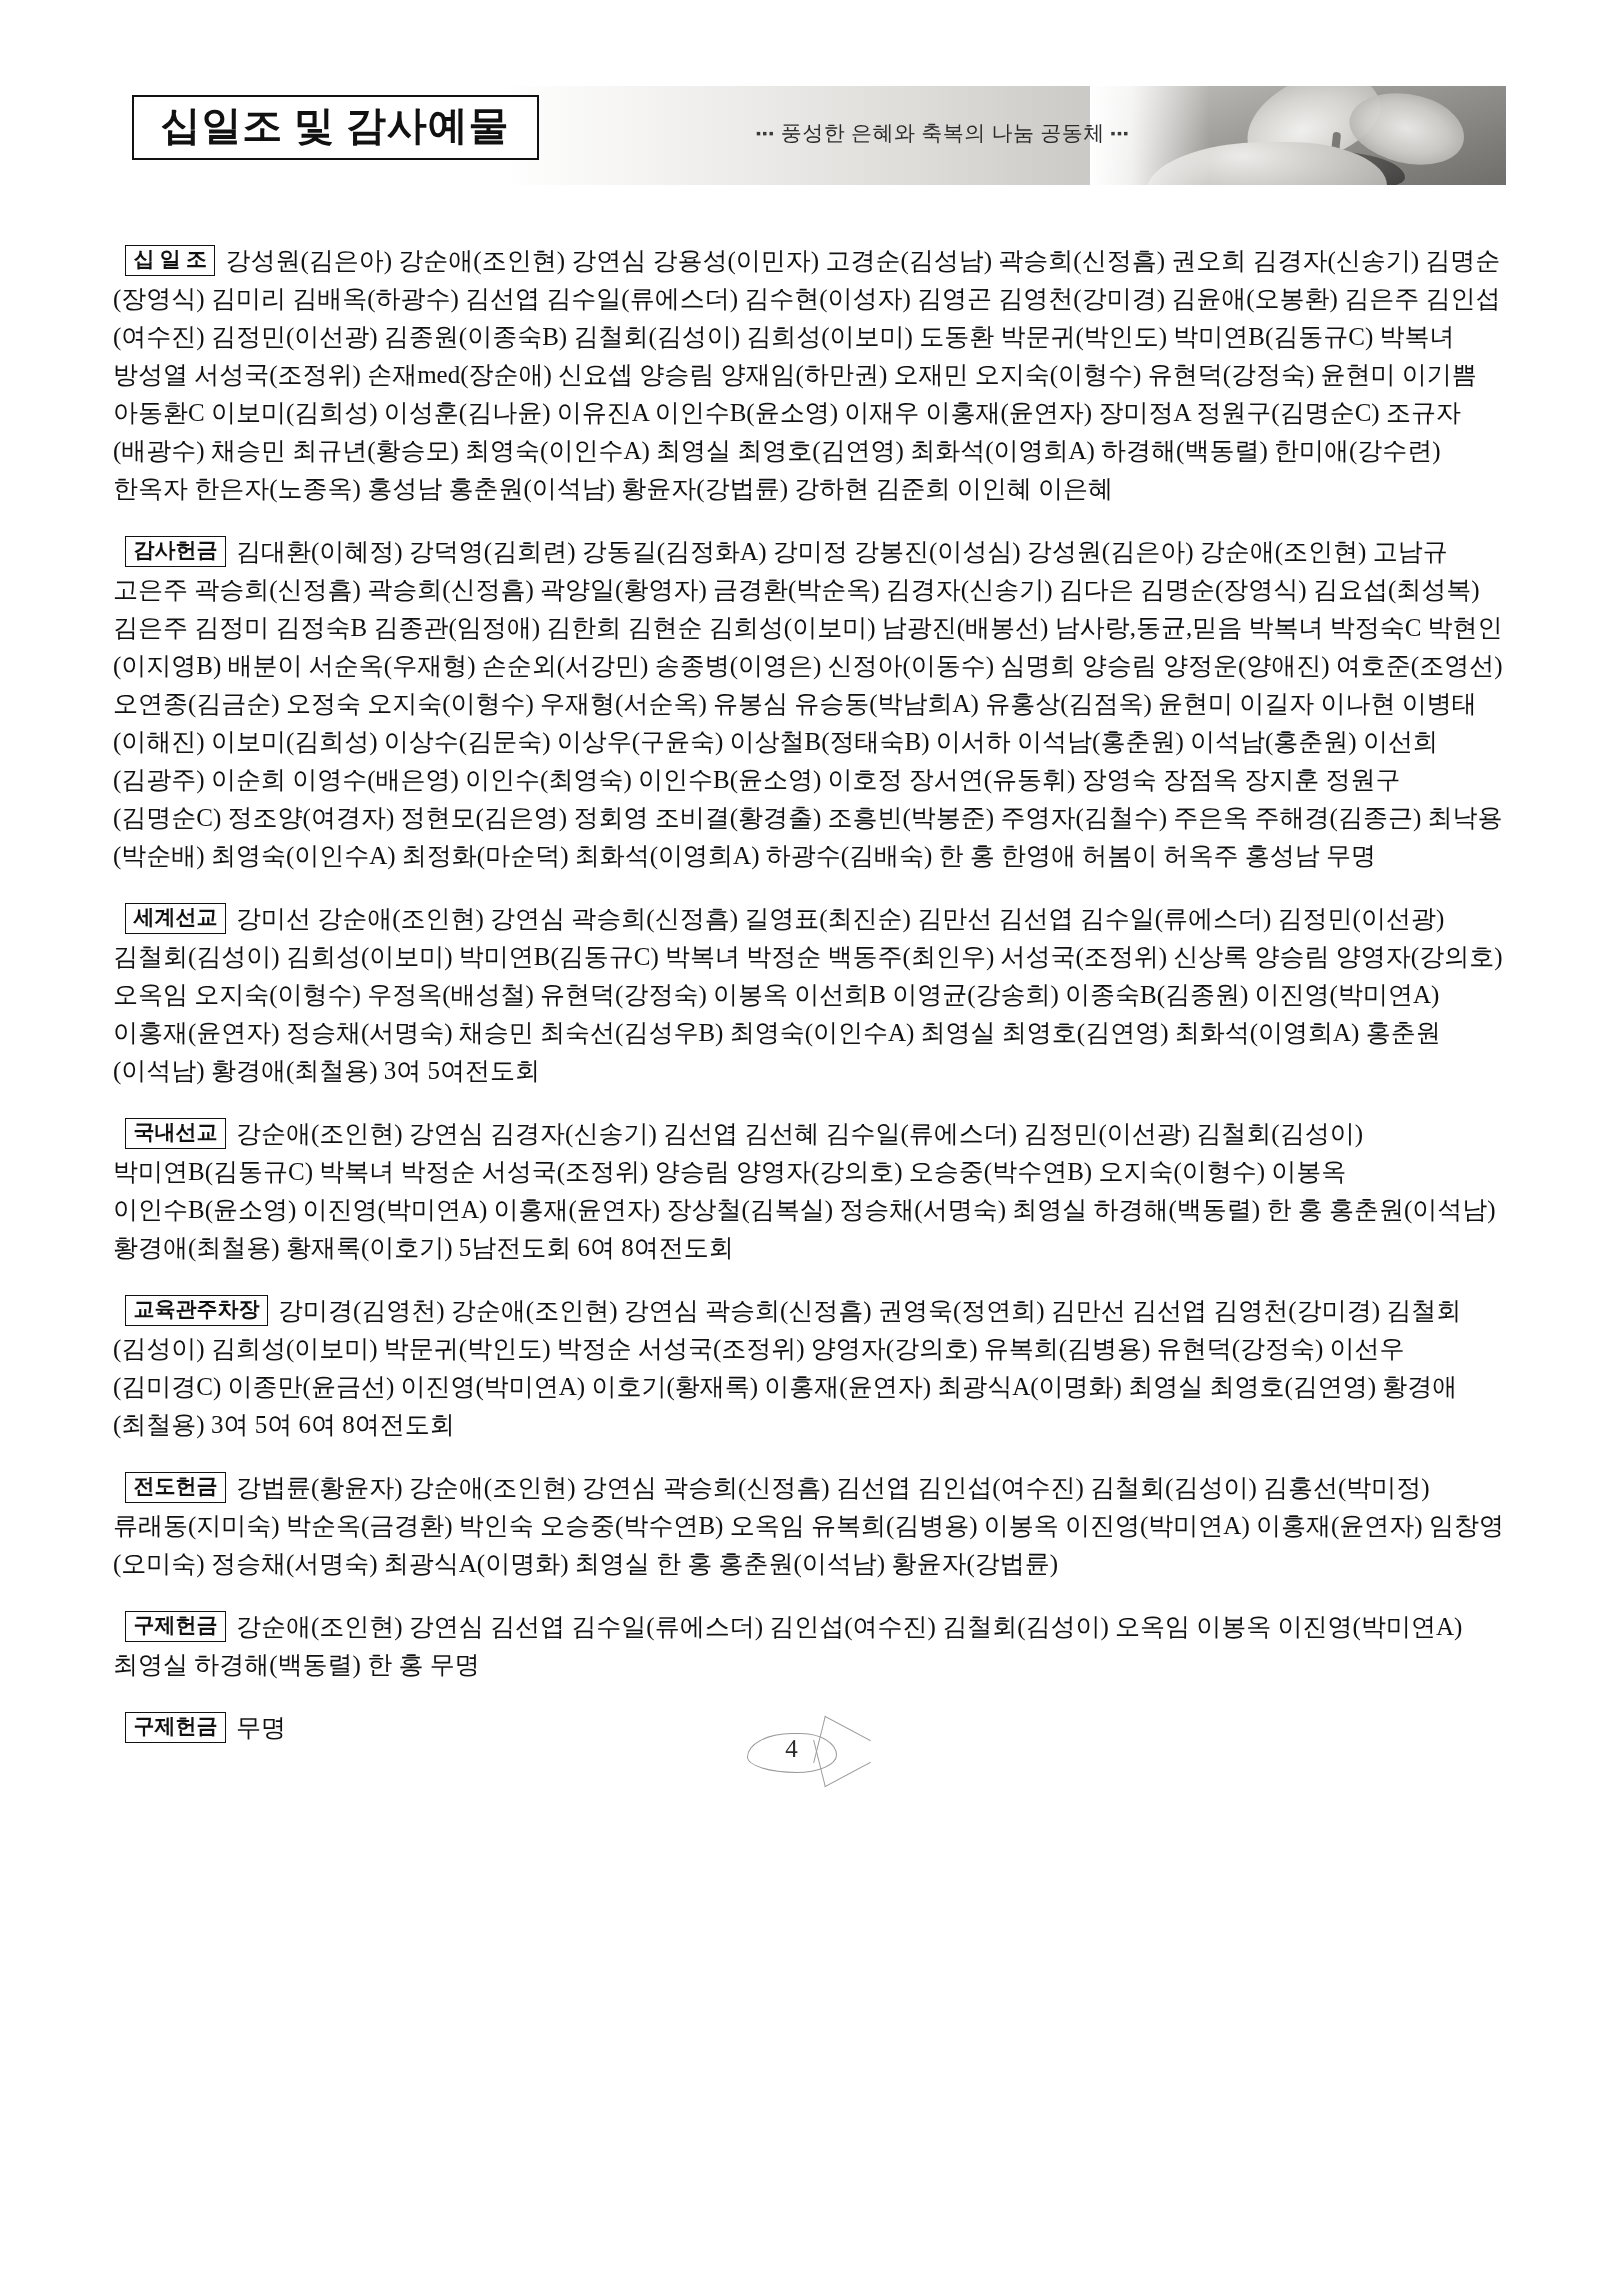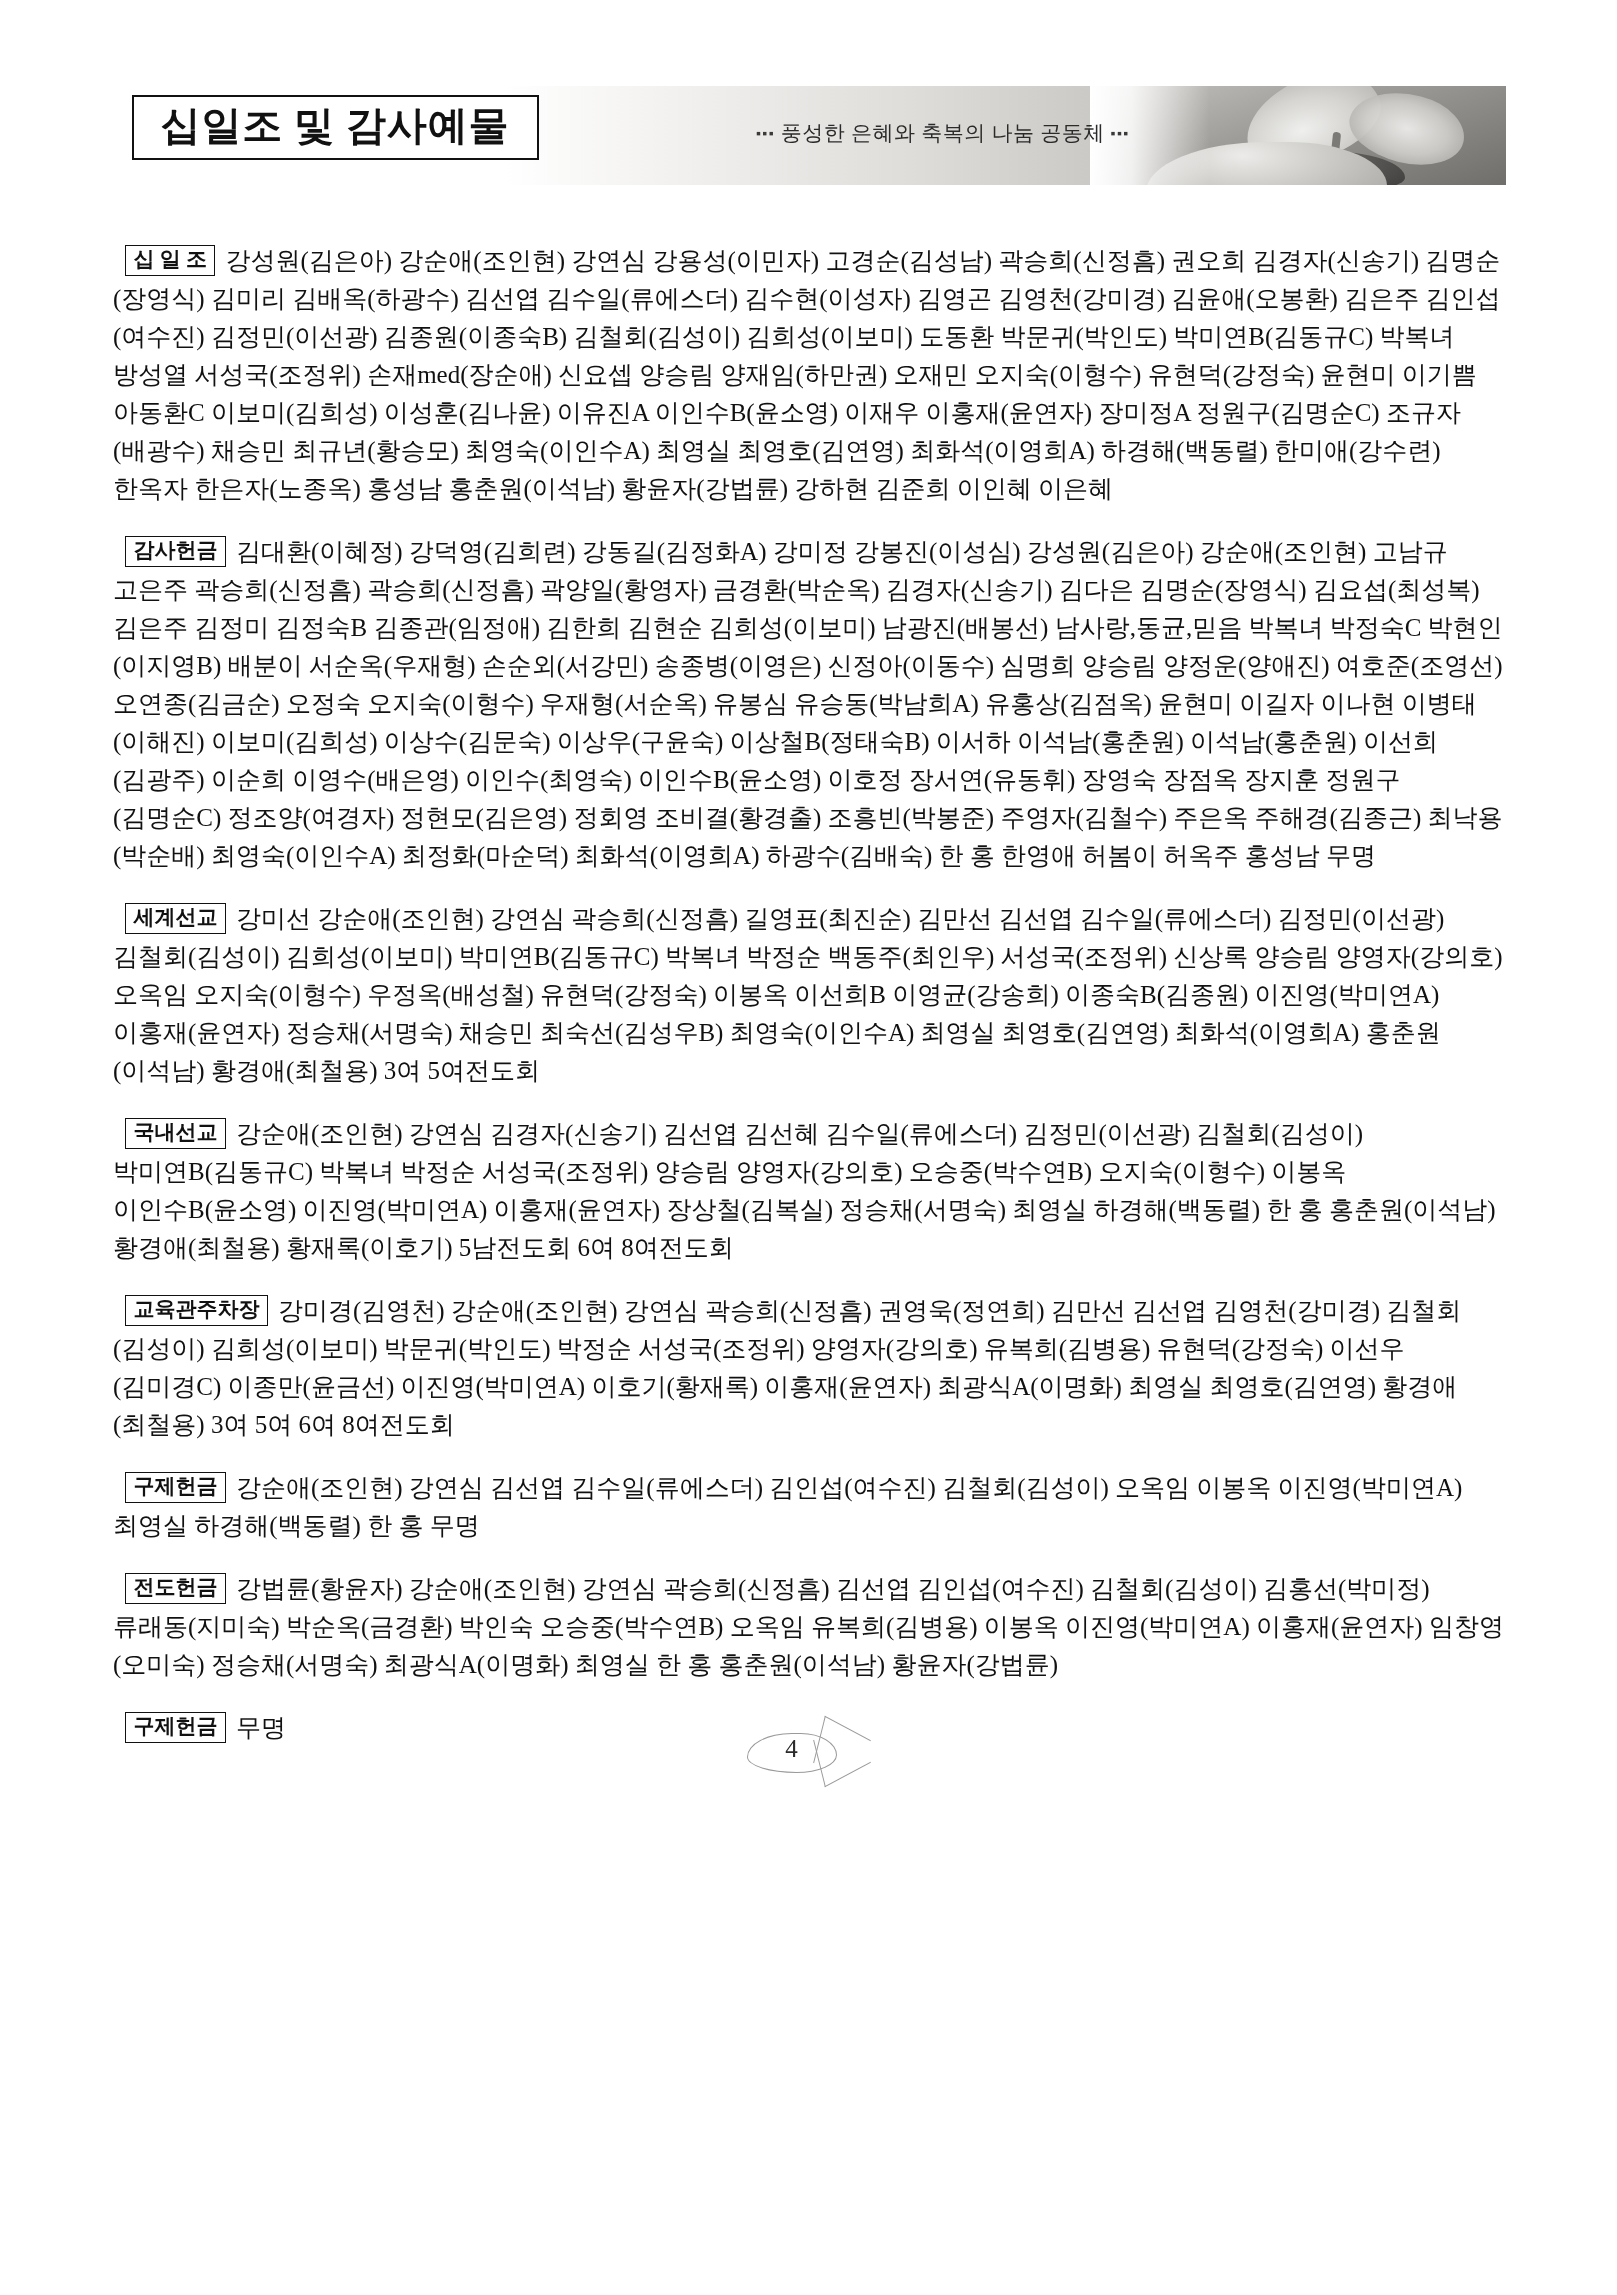--- a/index.html
+++ b/index.html
@@ -268,27 +268,27 @@
 
     <div class="sect tight">
       <p class="para">
         <span class="label">교육관주차장</span><span class="names">강미경(김영천) 강순애(조인현) 강연심 곽승희(신정흠) 권영욱(정연희) 김만선 김선엽 김영천(강미경) 김철회(김성이) 김희성(이보미) 박문귀(박인도) 박정순 서성국(조정위) 양영자(강의호) 유복희(김병용) 유현덕(강정숙) 이선우(김미경C) 이종만(윤금선) 이진영(박미연A) 이호기(황재록) 이홍재(윤연자) 최광식A(이명화) 최영실 최영호(김연영) 황경애(최철용) 3여 5여 6여 8여전도회</span>
       </p>
     </div>
 
 
     <div class="sect tight">
       <p class="para">
+        <span class="label">전도헌금</span><span class="names">강법륜(황윤자) 강순애(조인현) 강연심 곽승희(신정흠) 김선엽 김인섭(여수진) 김철회(김성이) 김홍선(박미정) 류래동(지미숙) 박순옥(금경환) 박인숙 오승중(박수연B) 오옥임 유복희(김병용) 이봉옥 이진영(박미연A) 이홍재(윤연자) 임창영(오미숙) 정승채(서명숙) 최광식A(이명화) 최영실 한 홍 홍춘원(이석남) 황윤자(강법륜)</span>
+      </p>
+    </div>
+
+    <div class="sect tight">
+      <p class="para">
         <span class="label">구제헌금</span><span class="names">강순애(조인현) 강연심 김선엽 김수일(류에스더) 김인섭(여수진) 김철회(김성이) 오옥임 이봉옥 이진영(박미연A) 최영실 하경해(백동렬) 한 홍 무명</span>
-      </p>
-    </div>
-
-    <div class="sect tight">
-      <p class="para">
-        <span class="label">전도헌금</span><span class="names">강법륜(황윤자) 강순애(조인현) 강연심 곽승희(신정흠) 김선엽 김인섭(여수진) 김철회(김성이) 김홍선(박미정) 류래동(지미숙) 박순옥(금경환) 박인숙 오승중(박수연B) 오옥임 유복희(김병용) 이봉옥 이진영(박미연A) 이홍재(윤연자) 임창영(오미숙) 정승채(서명숙) 최광식A(이명화) 최영실 한 홍 홍춘원(이석남) 황윤자(강법륜)</span>
       </p>
     </div>
 
 
     <div class="sect tight">
       <p class="para">
         <span class="label">구제헌금</span><span class="names">무명</span>
       </p>
     </div>
 

